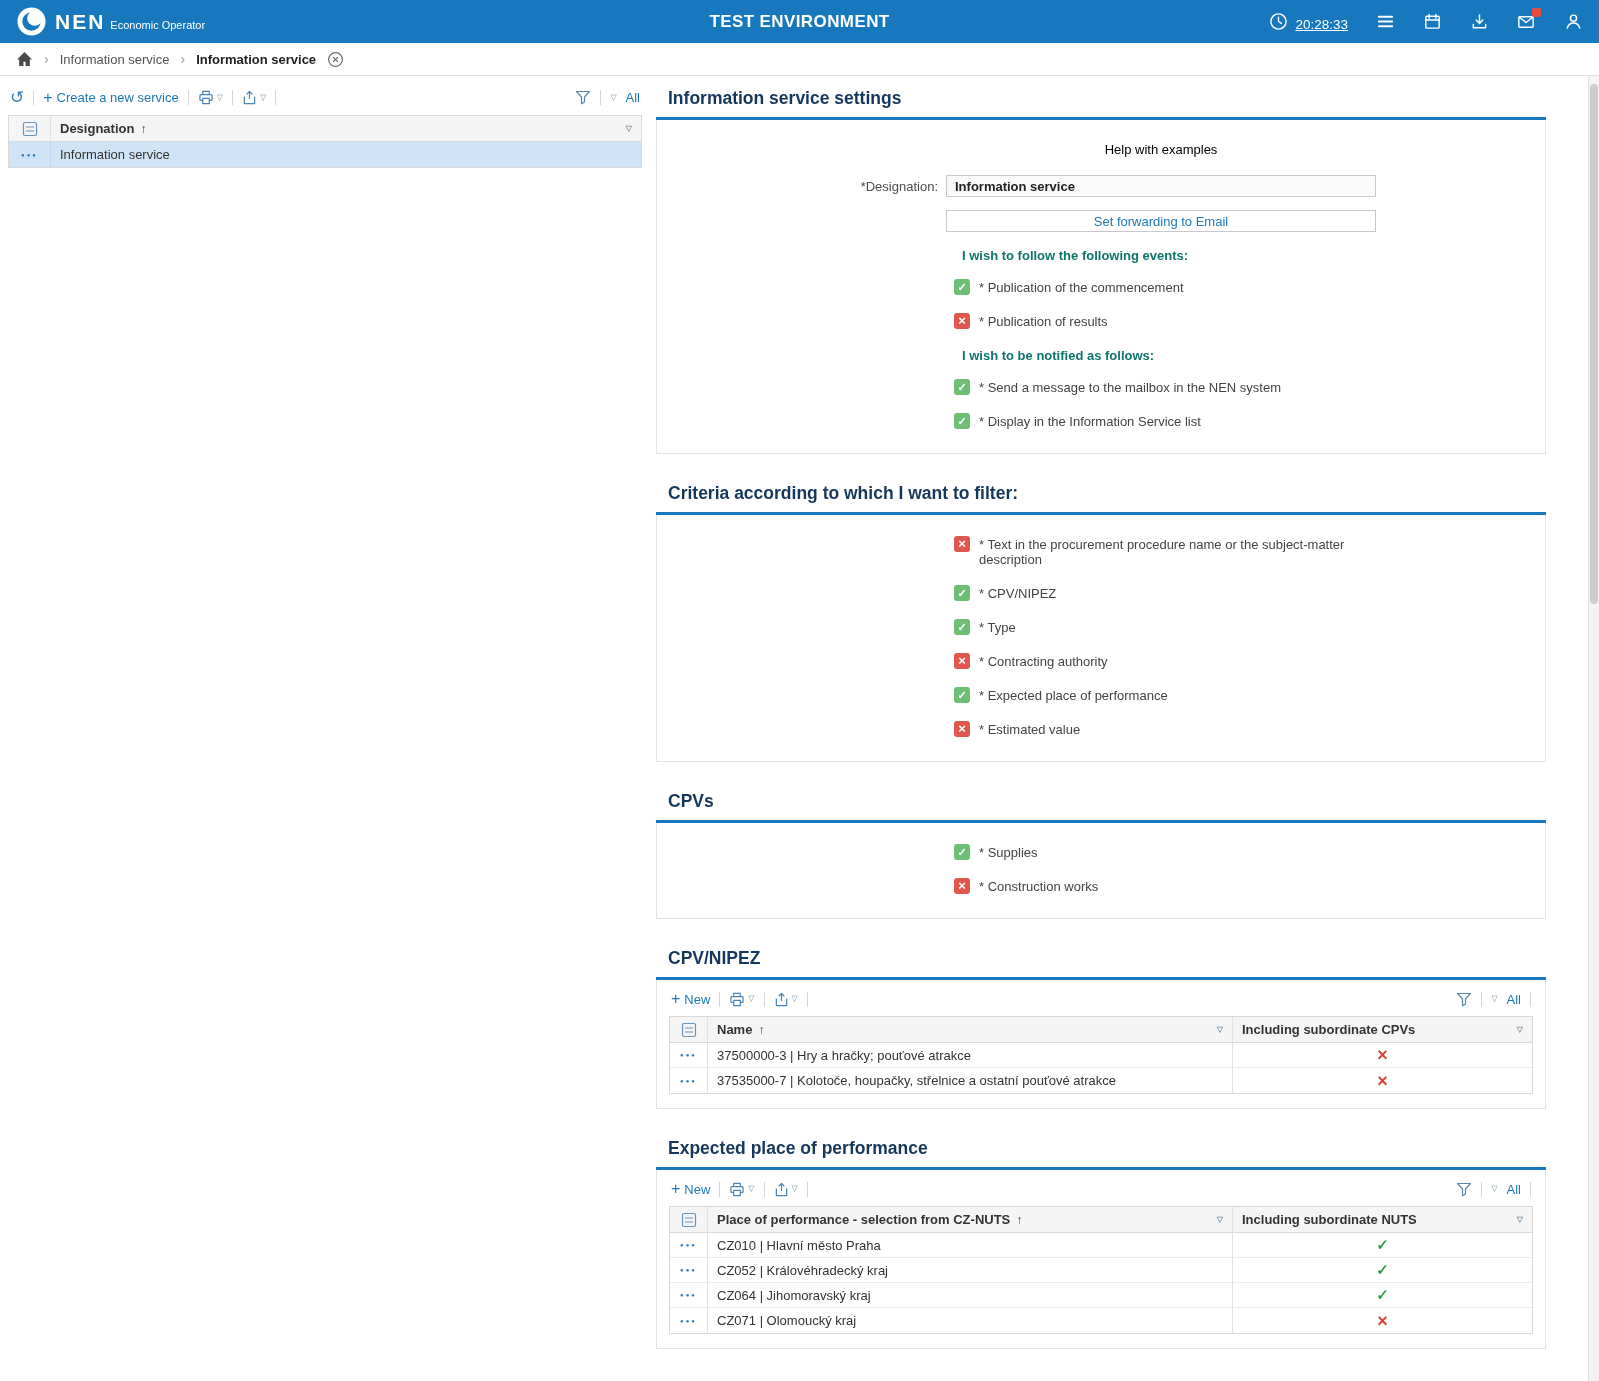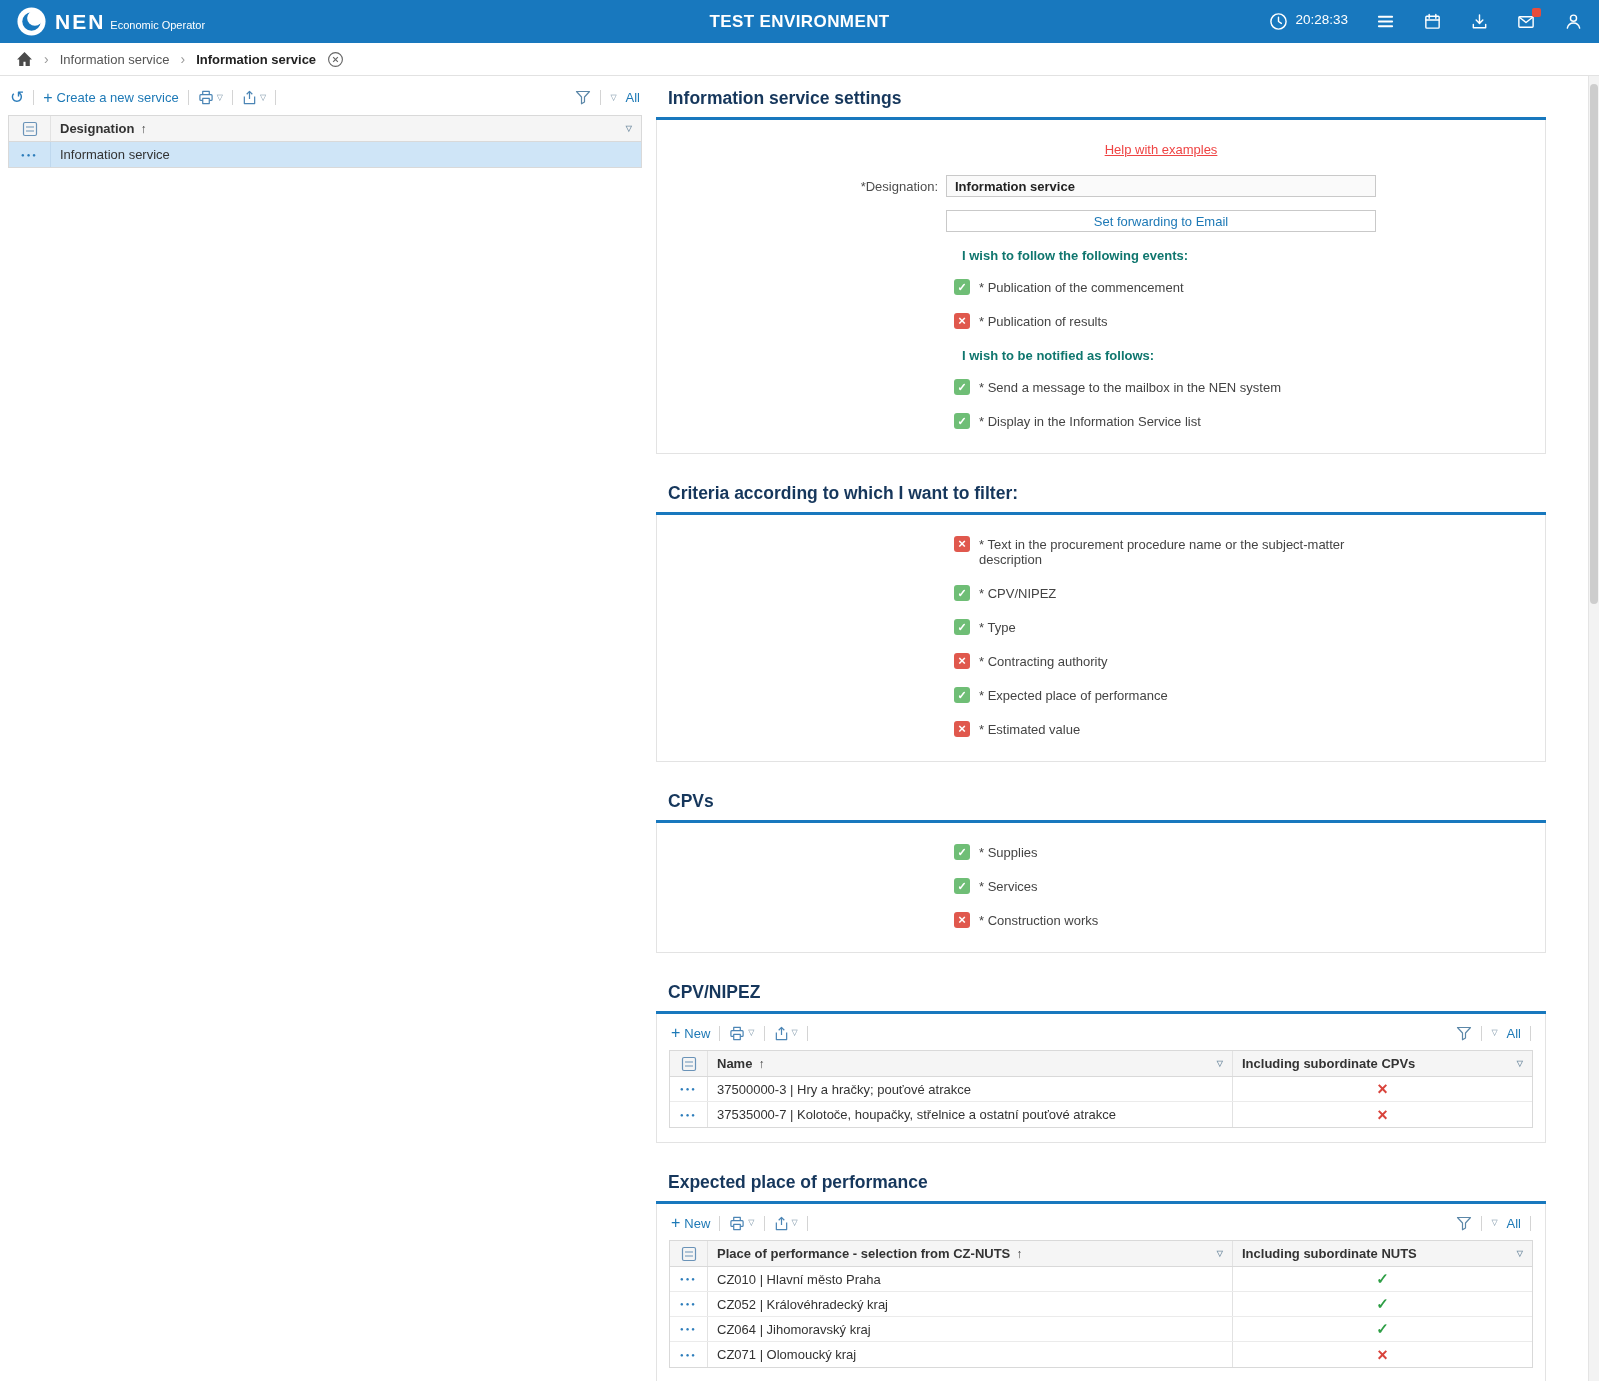--- a/index.html
+++ b/index.html
@@ -19,21 +19,21 @@
   .brand { display:flex; align-items:flex-end; gap:5px; }
   .brand-name { font-size:21px; font-weight:700; letter-spacing:2px; line-height:1; }
   .brand-sub { font-size:11px; line-height:1; padding-bottom:1px;margin-top:6px; }
   .header-title {
     position:absolute; left:50%; transform:translateX(-50%);
     font-size:17px; font-weight:700; letter-spacing:.4px;
   }
   .header-right { margin-left:auto; display:flex; align-items:center; gap:27px; }
   .hdr-icon { width:20px; height:20px; display:inline-flex; align-items:center; justify-content:center; cursor:pointer; position:relative; }
   .hdr-icon svg { stroke:#fff; fill:none; stroke-width:1.5; stroke-linecap:round; stroke-linejoin:round; }
-  .clock-group { display:flex; align-items:flex-start; gap:7px; }
+  .clock-group { display:flex; align-items:flex-end; gap:7px;text-decoration:underline; }
   .time-text { font-size:13.5px; }
   .mail-badge { position:absolute; top:-4px; right:-5px; width:9px; height:9px; background:#e74c3c; border-radius:2px; }
 
   
   .breadcrumb {
     height:33px; display:flex; align-items:center; gap:11px; padding:0 16px;
     background:#fff; border-bottom:1px solid #e2e2e2;
   }
   .crumb-sep { color:#9a9a9a; font-size:14px; }
   .crumb { color:#555; font-size:13px; }
@@ -83,21 +83,21 @@
   .section-title { margin:0; padding:2px 0 8px 12px; font-size:17.5px; font-weight:700; color:#16375c; }
   .section-rule { height:3px; background:#1878be; }
   .section-body { border:1px solid #e3e3e3; border-top:none; padding:22px 0 18px 0; }
   .section-body.table-body { padding:8px 12px 14px 12px; }
 
   
   .form-row { display:flex; align-items:center; margin-bottom:13px; }
   .form-label { width:289px; flex:none; text-align:right; padding-right:8px; color:#4d4d4d; font-size:13px; }
   .form-control { width:430px; flex:none; }
   .form-control.center { text-align:center; }
-  .help-link { color:#ef4444; text-decoration:underline; font-size:13px; }
+  .help-link { color:#000000; font-size:13px; }
   .text-input {
     width:100%; height:22px; border:1px solid #c9c9c9; background:#fafafa;
     padding:0 8px; font-family:"Liberation Sans",sans-serif; font-size:13px; font-weight:700; color:#222;
   }
   .btn {
     width:100%; height:22px; border:1px solid #c9c9c9; background:#fff; color:#1d79b6;
     font-family:"Liberation Sans",sans-serif; font-size:13px; cursor:pointer;
   }
   .sub-heading { font-weight:700; color:#0f766e; margin:8px 0 17px 297px; font-size:13px;padding-left:8px; }
 
@@ -336,24 +336,20 @@
     </section>
 
     <section class="section">
       <h2 class="section-title">CPVs</h2>
       <div class="section-rule"></div>
       <div class="section-body">
         <div class="check-row">
           <span class="cbx" data-state="true"></span>
           <span class="cbx-label">* Supplies</span>
         </div>
-        <div class="check-row">
-          <span class="cbx" data-state="true"></span>
-          <span class="cbx-label">* Services</span>
-        </div>
         <div class="check-row" style="margin-bottom:6px">
           <span class="cbx" data-state="false"></span>
           <span class="cbx-label">* Construction works</span>
         </div>
       </div>
     </section>
 
     <section class="section">
       <h2 class="section-title">CPV/NIPEZ</h2>
       <div class="section-rule"></div>

